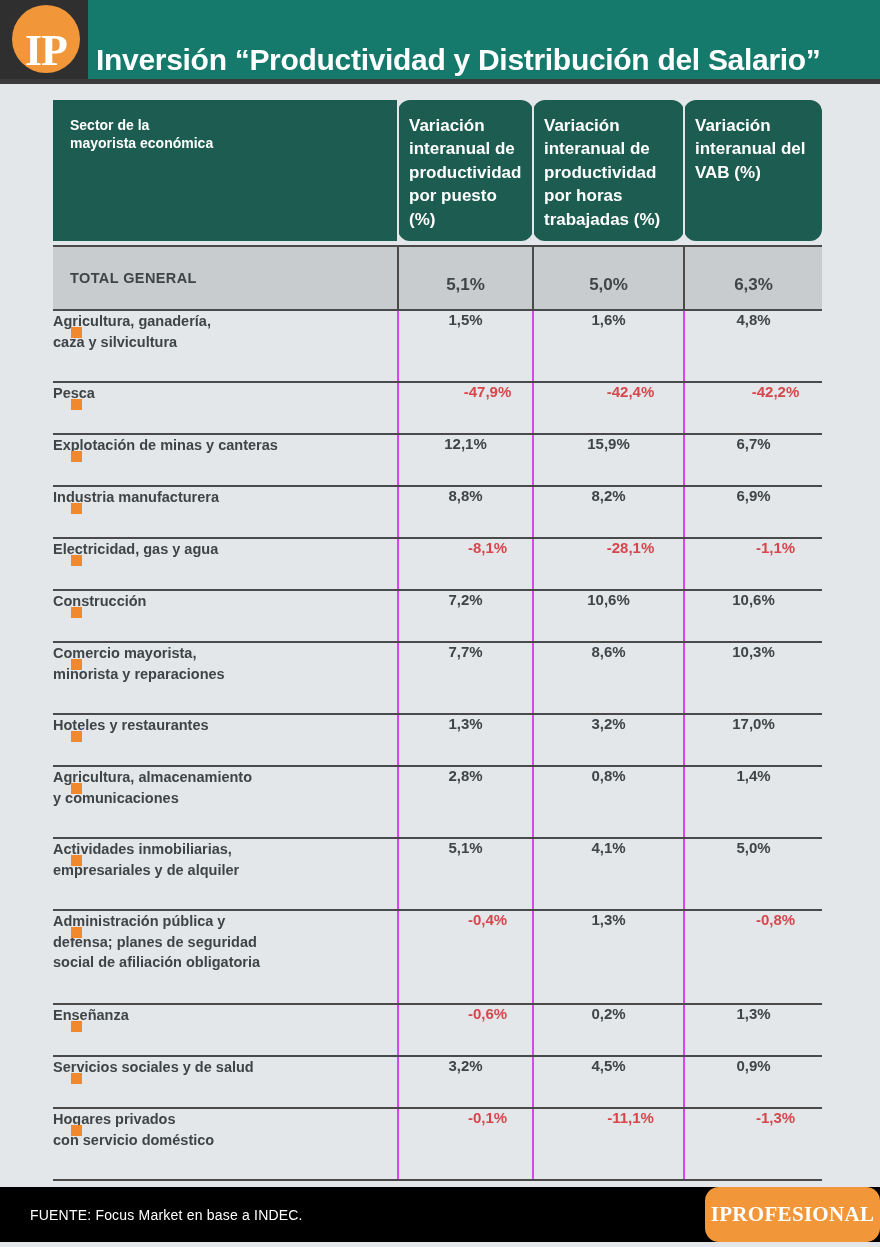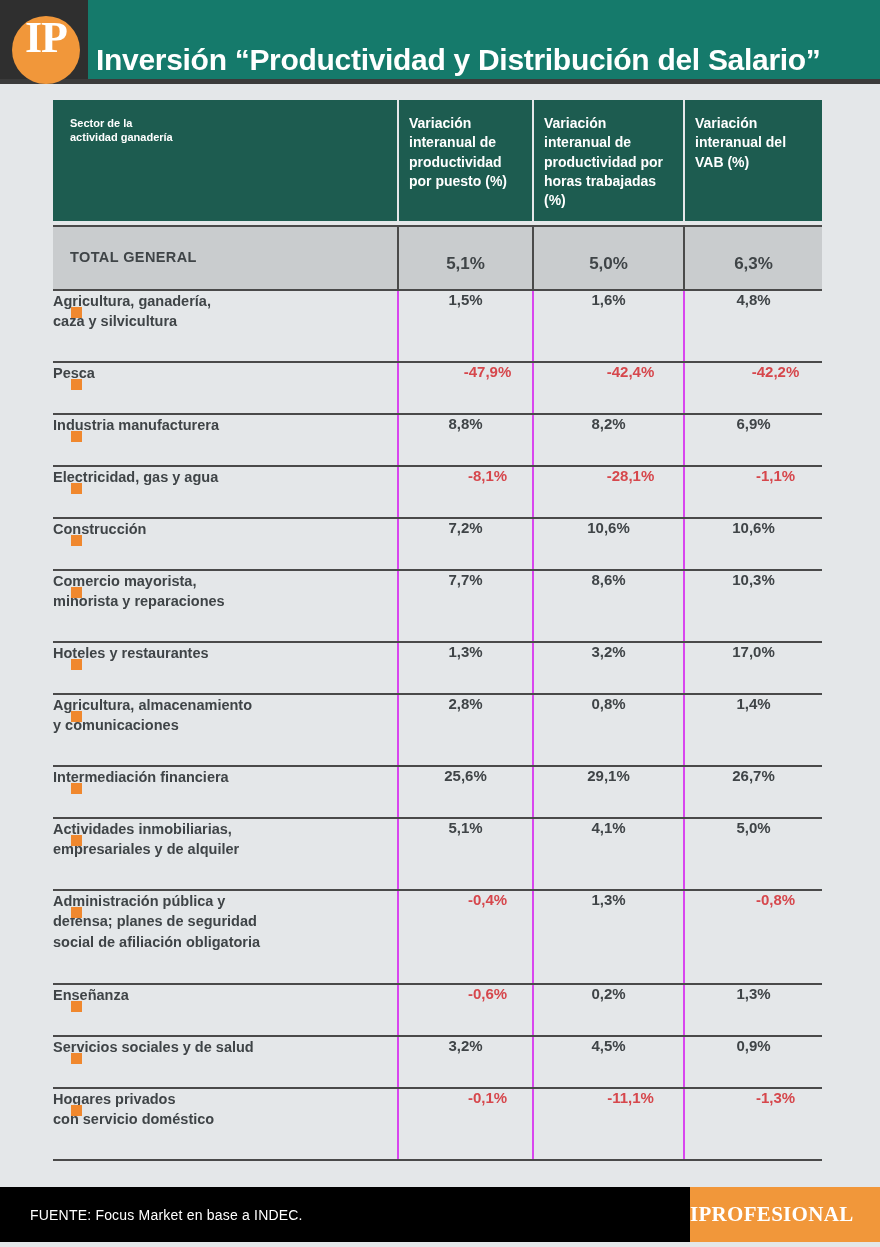--- a/index.html
+++ b/index.html
@@ -28,27 +28,27 @@
     position: absolute;
     left: 0;
     top: 0;
     width: 88px;
     height: 100%;
     background: #2f2f2f;
   }
   .logo-badge {
     position: absolute;
     left: 12px;
-    top: 16px;
+    top: 5px;
     width: 68px;
     height: 68px;
     border-radius: 50%;
     background: #f1973a;
     display: flex;
-    align-items: flex-start;
+    align-items: flex-end;
     justify-content: center;
     z-index: 3;
   }
   .logo-badge span {
     font-family: "Liberation Serif", serif;
     font-weight: bold;
     font-size: 44px;
     color: #ffffff;
     letter-spacing: -1px;
     line-height: 1;
@@ -88,30 +88,31 @@
     color: #ffffff;
     vertical-align: top;
     padding: 14px 10px 10px 10px;
     box-sizing: border-box;
     height: 108px;
     border-right: 2px solid #e4e7e9;
     text-align: left;
   }
   thead th:last-child { border-right: none; }
   thead th.sector {
-    font-size: 11px;
+    font-size: 14px;
     font-weight: bold;
     line-height: 1.3;
     padding-left: 17px;
     padding-top: 16px;
   }
   thead th.metric {
-    font-size: 14px;
+    font-size: 17px;
     font-weight: bold;
     line-height: 1.38;
+    border-radius: 12px;
   }
 
   
   tr.gap td {
     height: 4px;
     padding: 0;
     background: #e4e7e9;
     border: none;
   }
 
@@ -185,26 +186,27 @@
     align-items: center;
     justify-content: space-between;
   }
   .footer-source {
     color: #ffffff;
     font-size: 14px;
     padding-left: 30px;
     letter-spacing: 0.2px;
   }
   .footer-brand {
-    width: 190px;
+    width: 175px;
     height: 55px;
     background: #f1973a;
     display: flex;
     align-items: center;
-    justify-content: flex-start;
+    justify-content: center;
+    border-radius: 14px;
   }
   .footer-brand span {
     font-family: "Liberation Serif", serif;
     color: #ffffff;
     font-weight: bold;
     font-size: 21px;
     letter-spacing: 0.3px;
   }
 </style>
 </head>
@@ -223,21 +225,21 @@
     <colgroup>
       <col class="c0">
         <col class="c1">
         <col class="c2">
         <col class="c3">
     </colgroup>
     <thead>
       <tr>
         <th class="sector">
           <div>Sector de la</div>
-          <div>actividad ganadería</div>
+          <div>mayorista económica</div>
         </th>
         <th class="metric">Variación interanual de productividad por puesto (%)</th>
         <th class="metric">Variación interanual de productividad por horas trabajadas (%)</th>
         <th class="metric">Variación interanual del VAB (%)</th>
       </tr>
     </thead>
     <tbody>
       <tr class="gap">
         <td colspan="4"></td>
       </tr>
@@ -262,20 +264,29 @@
             <span class="bullet"></span>
             <div>Pesca</div>
           </td>
           <td class="val neg">-47,9%</td>
           <td class="val neg">-42,4%</td>
           <td class="val neg">-42,2%</td>
         </tr>
         <tr class="row h1">
           <td class="label">
             <span class="bullet"></span>
+            <div>Explotación de minas y canteras</div>
+          </td>
+          <td class="val">12,1%</td>
+          <td class="val">15,9%</td>
+          <td class="val">6,7%</td>
+        </tr>
+        <tr class="row h1">
+          <td class="label">
+            <span class="bullet"></span>
             <div>Industria manufacturera</div>
           </td>
           <td class="val">8,8%</td>
           <td class="val">8,2%</td>
           <td class="val">6,9%</td>
         </tr>
         <tr class="row h1">
           <td class="label">
             <span class="bullet"></span>
             <div>Electricidad, gas y agua</div>
@@ -314,29 +325,20 @@
         </tr>
         <tr class="row h2">
           <td class="label">
             <span class="bullet"></span>
             <div>Agricultura, almacenamiento</div>
             <div>y comunicaciones</div>
           </td>
           <td class="val">2,8%</td>
           <td class="val">0,8%</td>
           <td class="val">1,4%</td>
-        </tr>
-        <tr class="row h1">
-          <td class="label">
-            <span class="bullet"></span>
-            <div>Intermediación financiera</div>
-          </td>
-          <td class="val">25,6%</td>
-          <td class="val">29,1%</td>
-          <td class="val">26,7%</td>
         </tr>
         <tr class="row h2">
           <td class="label">
             <span class="bullet"></span>
             <div>Actividades inmobiliarias,</div>
             <div>empresariales y de alquiler</div>
           </td>
           <td class="val">5,1%</td>
           <td class="val">4,1%</td>
           <td class="val">5,0%</td>

